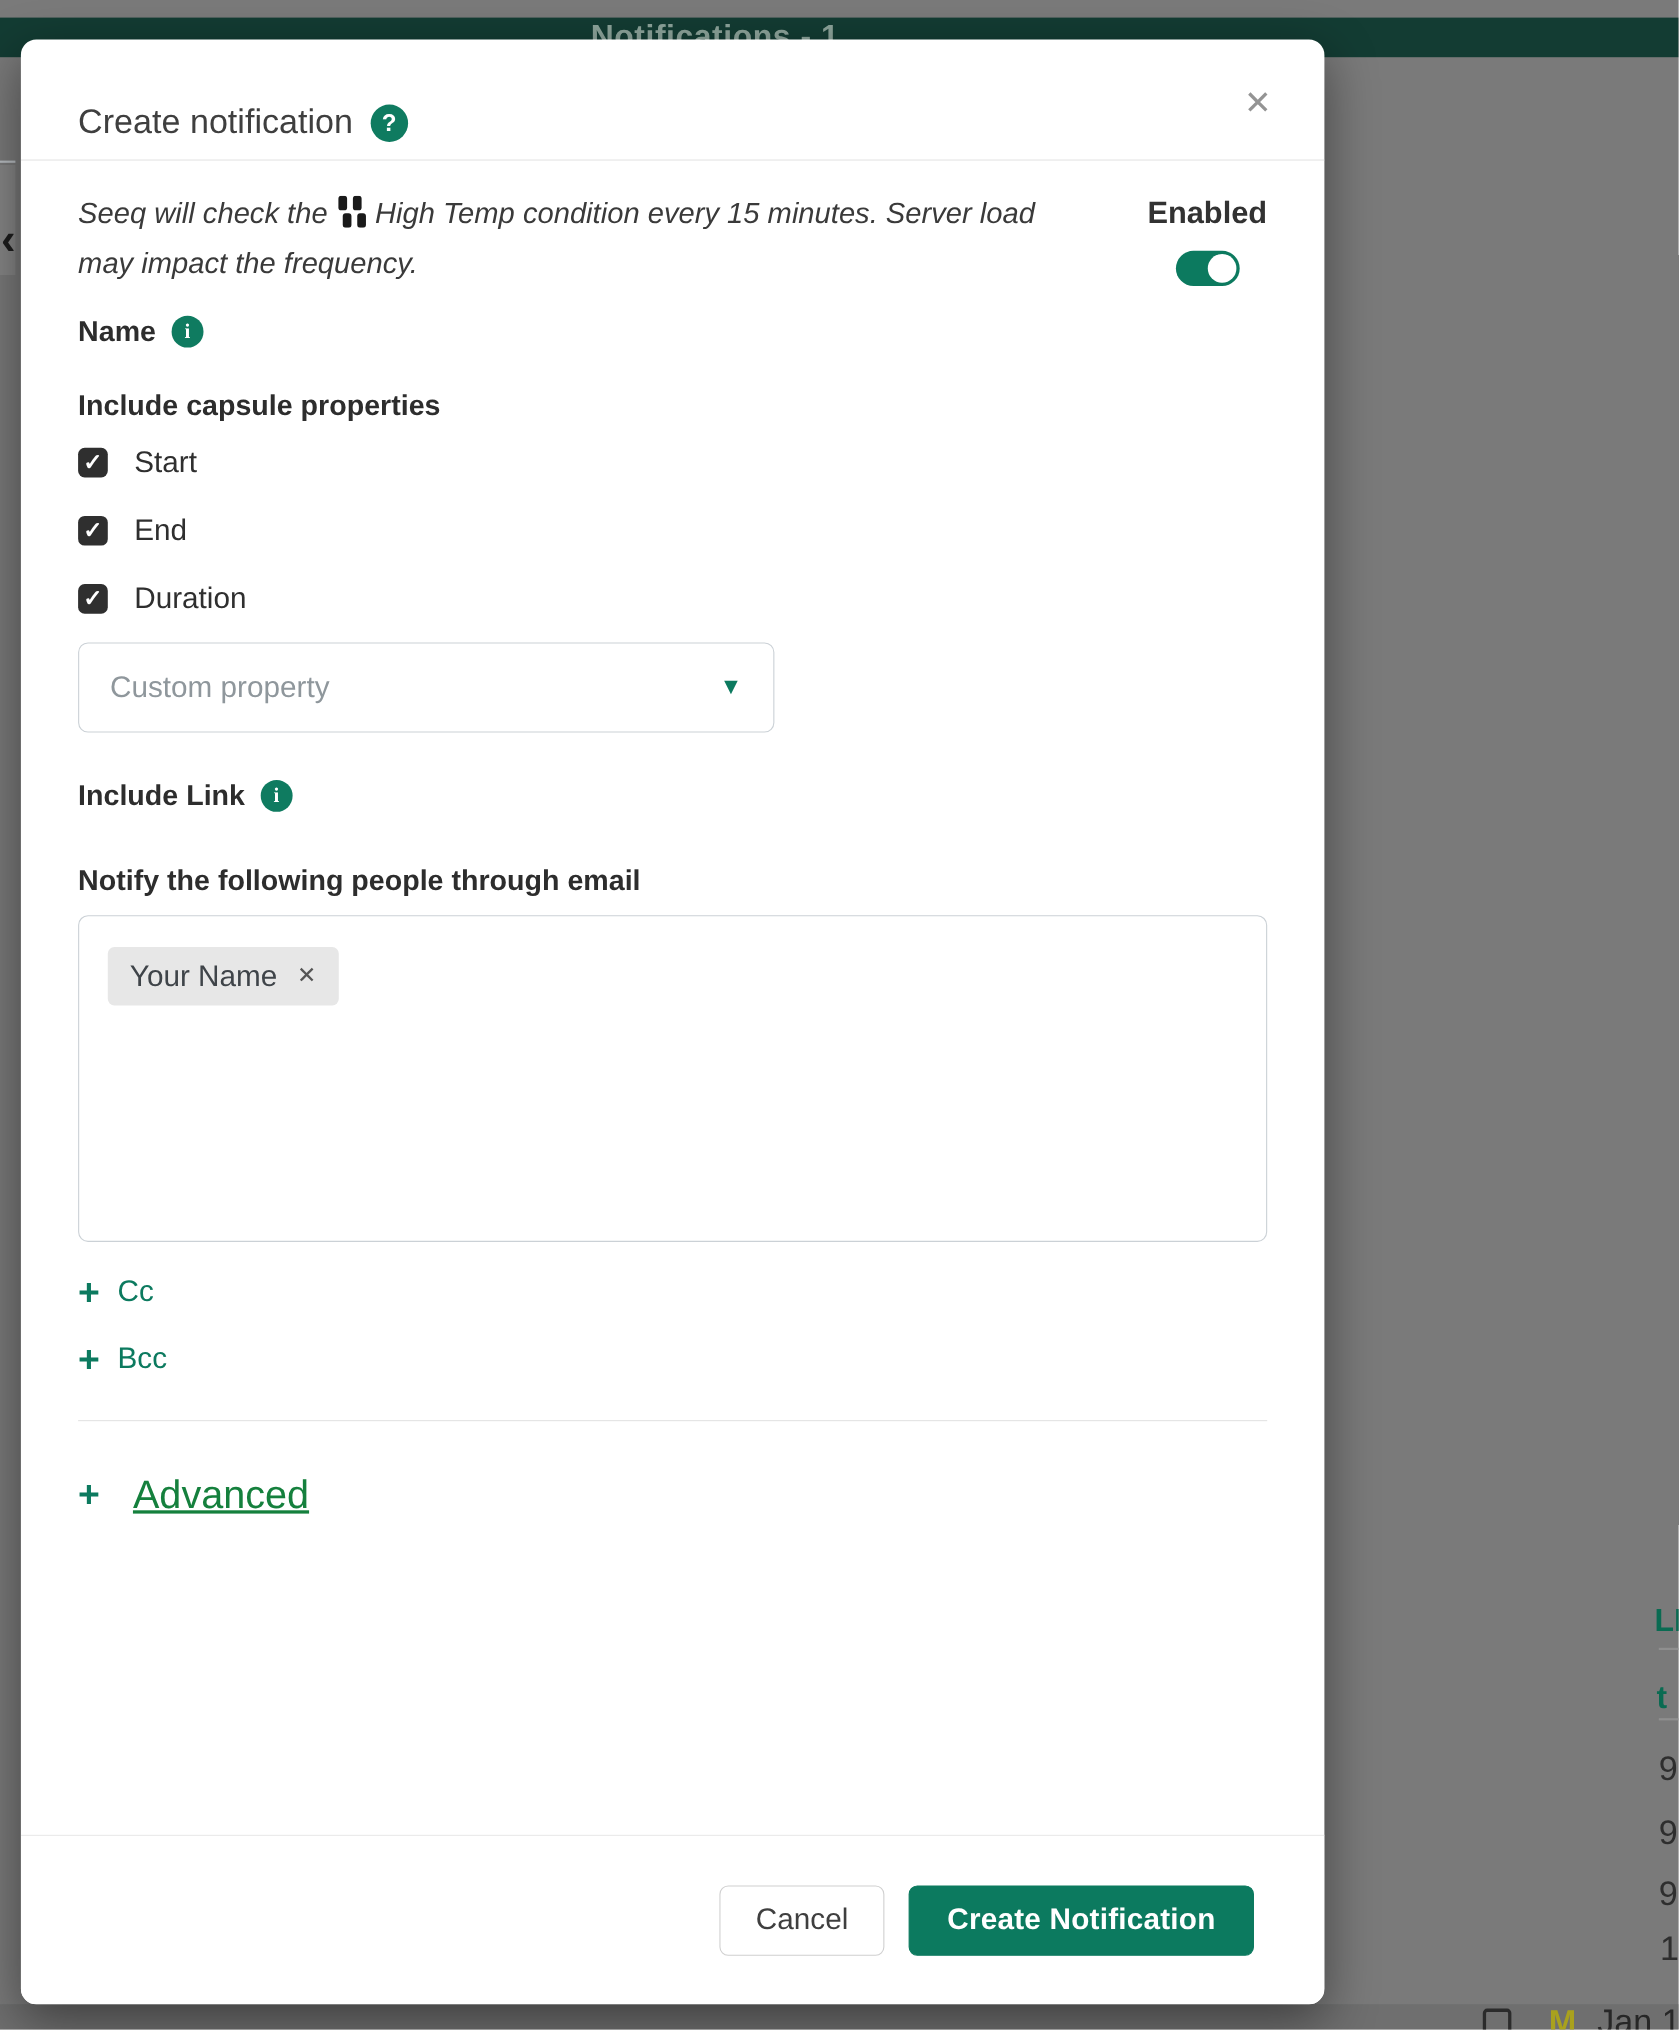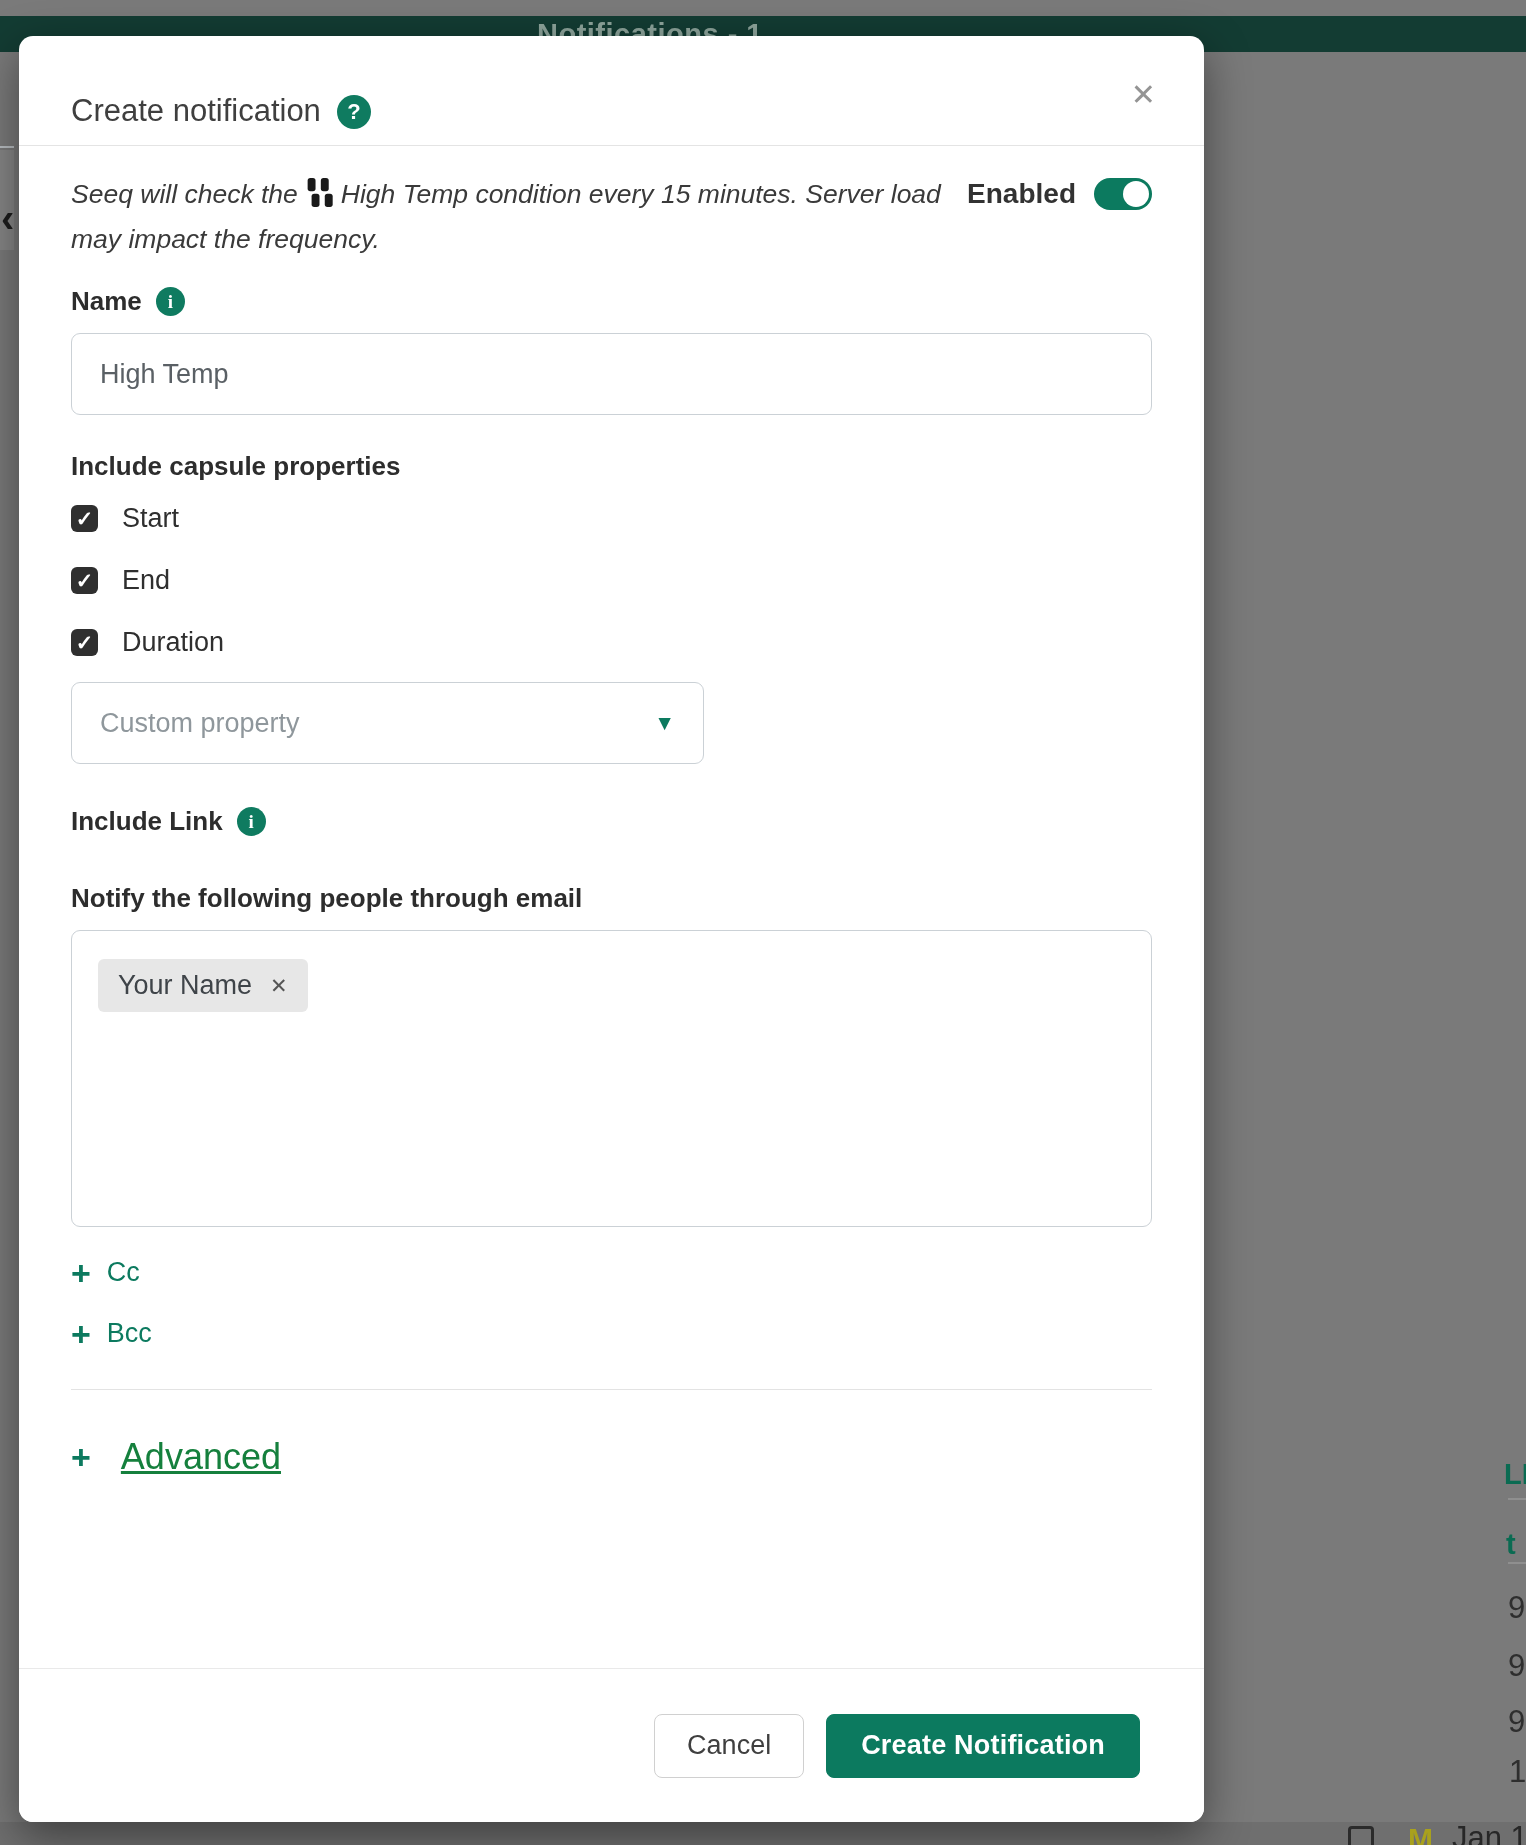--- a/index.html
+++ b/index.html
@@ -63,21 +63,21 @@
   }
 
   .modal-body { padding:28px 52px 0 52px; }
 
   
   .intro-row { display:flex; justify-content:space-between; align-items:flex-start; }
   .intro-text {
     width:920px; font-style:italic; font-size:26.5px; line-height:41px; color:#3a3a3a;
   }
   .cond-icon { display:inline-block; vertical-align:-4px; margin:0 8px; font-style:normal; }
-  .enabled-wrap { display:flex; align-items:center; gap:18px; margin-top:4px; }
+  .enabled-wrap { display:flex; align-items:center; gap:18px; margin-top:4px;flex-direction:column; }
   .enabled-label { font-size:28px; font-weight:bold; color:#323232; }
   .toggle {
     width:58px; height:32px; border-radius:17px; background:#0c7a5f; position:relative; cursor:pointer;
   }
   .toggle .knob {
     position:absolute; right:3px; top:3px; width:26px; height:26px; border-radius:50%; background:#ffffff;
   }
 
   .field-label-row { display:flex; align-items:center; gap:14px; margin-top:26px; }
   .field-label { font-size:26px; font-weight:bold; color:#2d2d2d; }
@@ -209,21 +209,20 @@
         <div class="toggle">
             <div class="knob"></div>
           </div>
       </div>
     </div>
 
     <div class="field-label-row">
       <span class="field-label">Name</span>
       <span class="info-badge">i</span>
     </div>
-    <input class="text-input" type="text" value="High Temp" style="">
 
     <div class="section-heading">Include capsule properties</div>
 
     <div class="check-row">
       <span class="checkbox">
           <span class="mark">✓</span>
         </span>
       <span class="check-label">Start</span>
     </div>
     <div class="check-row">

